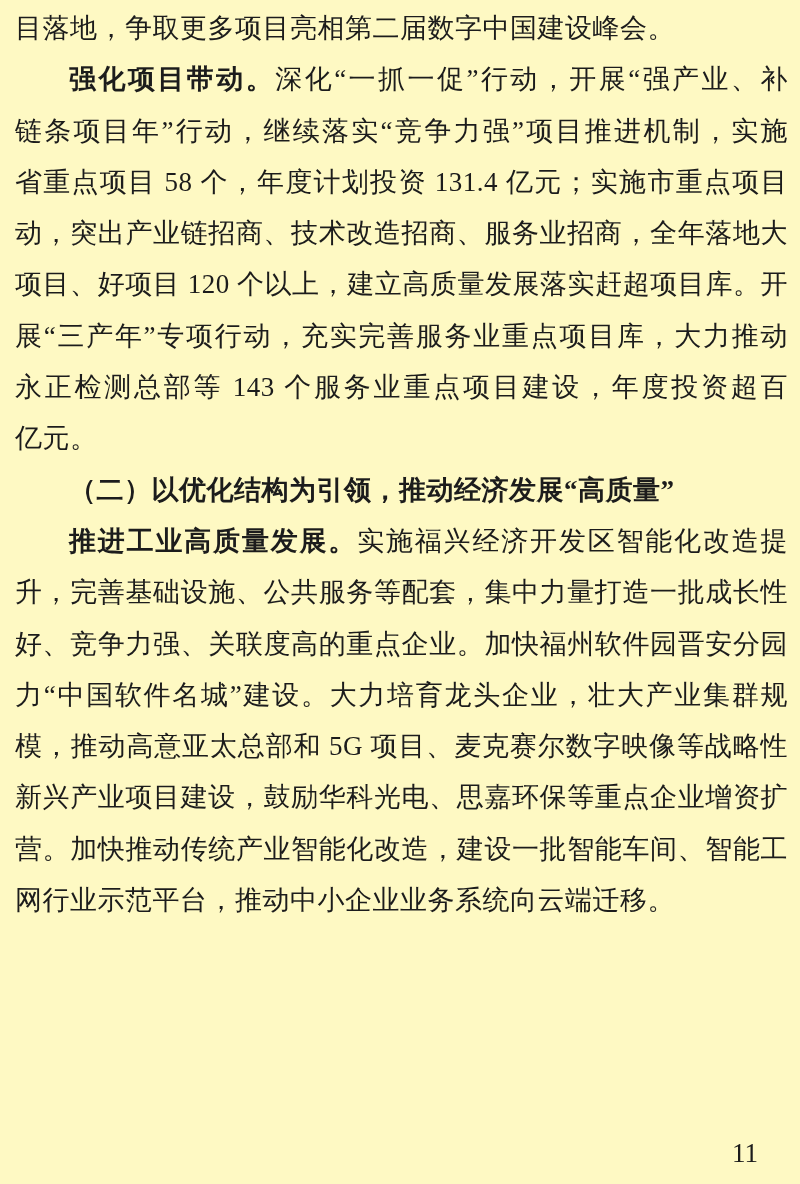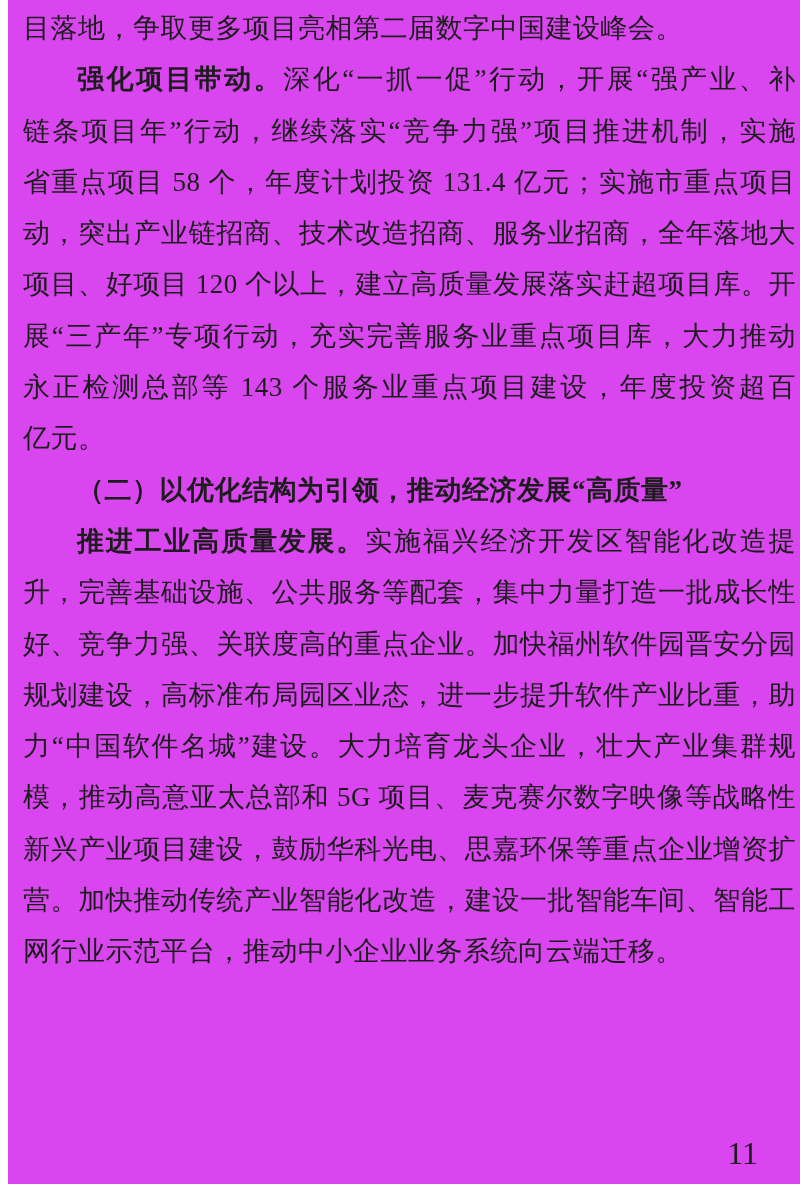--- a/index.html
+++ b/index.html
@@ -11,22 +11,21 @@
     height: 1184px;
     background: #ffffff;
     font-family: "Liberation Serif", serif;
     color: #1c1c1c;
     position: relative;
     overflow: hidden;
   }
   .doc-page {
     position: absolute;
     inset: 0;
-    background: #d946ef;
-    margin-left: 8px;
+    background: #fef9c3;
   }
   .text-block {
     position: absolute;
     left: 15px;
     top: 3px;
     width: 773px;
   }
   .line {
     height: 51.3px;
     line-height: 51.3px;
@@ -42,21 +41,21 @@
   .line.indent {
     text-indent: 54px;
   }
   .seg-bold {
     font-weight: 700;
   }
   .page-number {
     position: absolute;
     top: 1136px;
     right: 42px;
-    font-size: 32px;
+    font-size: 27px;
     line-height: 34px;
     color: #1c1c1c;
   }
 </style>
 </head>
 <body>
 
 <div class="doc-page">
   <div class="text-block">
       <div class="line"><span class="seg-regular">目落地，争取更多项目亮相第二届数字中国建设峰会。</span></div>
@@ -65,21 +64,20 @@
       <div class="line just"><span class="seg-regular">省重点项目 58 个，年度计划投资 131.4 亿元；实施市重点项目</span></div>
       <div class="line just"><span class="seg-regular">动，突出产业链招商、技术改造招商、服务业招商，全年落地大</span></div>
       <div class="line just"><span class="seg-regular">项目、好项目 120 个以上，建立高质量发展落实赶超项目库。开</span></div>
       <div class="line just"><span class="seg-regular">展“三产年”专项行动，充实完善服务业重点项目库，大力推动</span></div>
       <div class="line just"><span class="seg-regular">永正检测总部等 143 个服务业重点项目建设，年度投资超百</span></div>
       <div class="line"><span class="seg-regular">亿元。</span></div>
       <div class="line indent"><span class="seg-bold">（二）以优化结构为引领，推动经济发展“高质量”</span></div>
       <div class="line just indent"><span class="seg-bold">推进工业高质量发展。</span><span class="seg-regular">实施福兴经济开发区智能化改造提</span></div>
       <div class="line just"><span class="seg-regular">升，完善基础设施、公共服务等配套，集中力量打造一批成长性</span></div>
       <div class="line just"><span class="seg-regular">好、竞争力强、关联度高的重点企业。加快福州软件园晋安分园</span></div>
-      <div class="line just"><span class="seg-regular">规划建设，高标准布局园区业态，进一步提升软件产业比重，助</span></div>
       <div class="line just"><span class="seg-regular">力“中国软件名城”建设。大力培育龙头企业，壮大产业集群规</span></div>
       <div class="line just"><span class="seg-regular">模，推动高意亚太总部和 5G 项目、麦克赛尔数字映像等战略性</span></div>
       <div class="line just"><span class="seg-regular">新兴产业项目建设，鼓励华科光电、思嘉环保等重点企业增资扩</span></div>
       <div class="line just"><span class="seg-regular">营。加快推动传统产业智能化改造，建设一批智能车间、智能工</span></div>
       <div class="line"><span class="seg-regular">网行业示范平台，推动中小企业业务系统向云端迁移。</span></div>
     </div>
   <div class="page-number">11</div>
 </div>
 
 </body></html>

